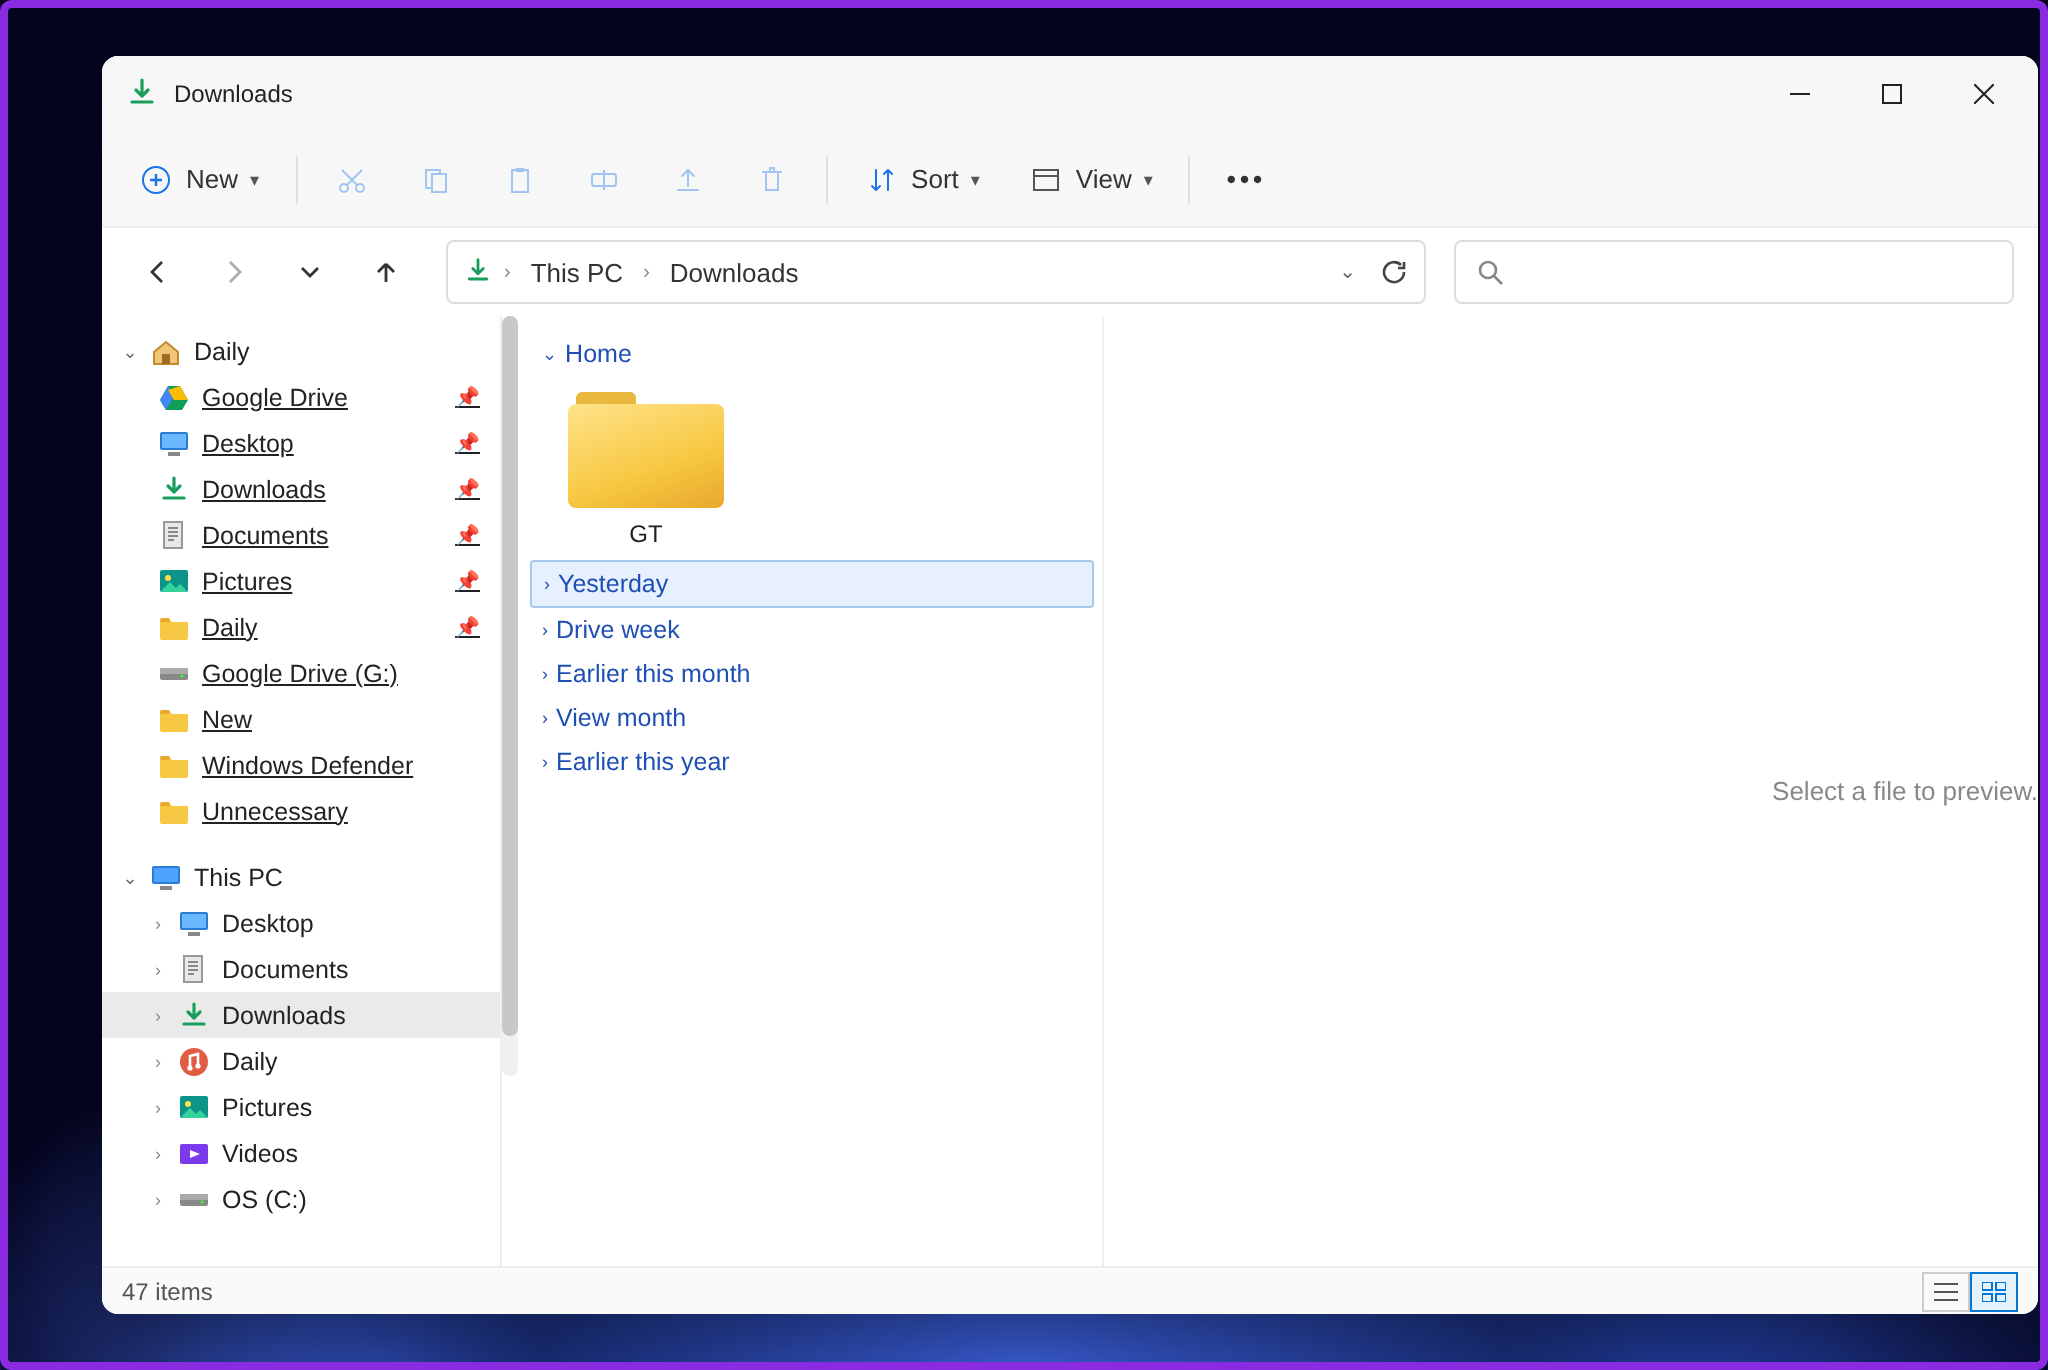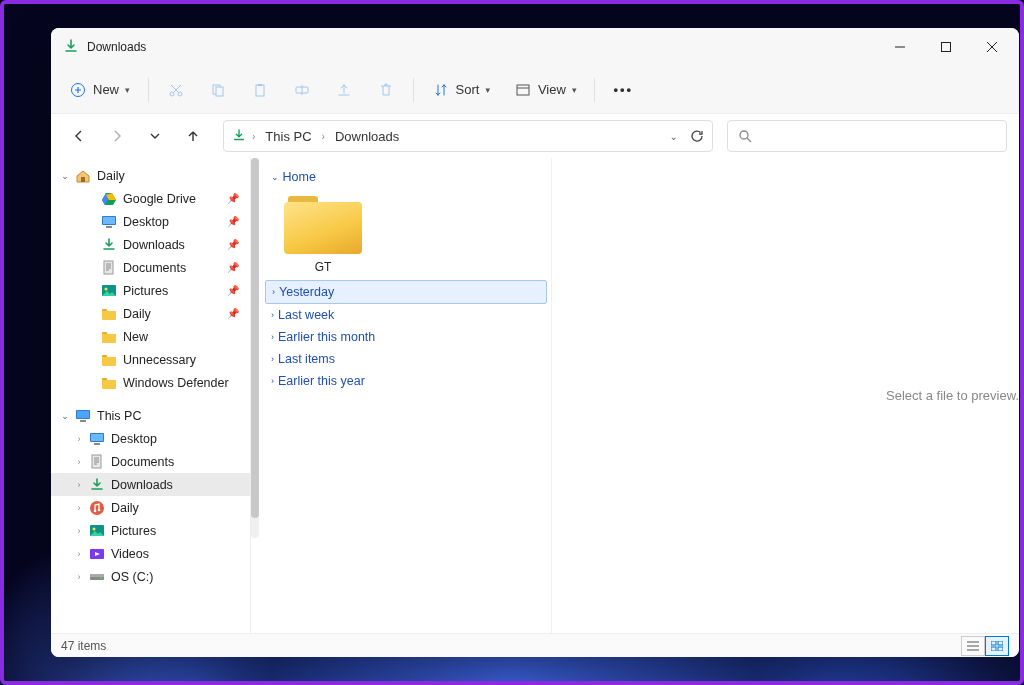--- a/index.html
+++ b/index.html
@@ -34,21 +34,21 @@
 .searchbox { width:280px; height:32px; border:1px solid #ddd; border-radius:4px; display:flex; align-items:center; padding:0 10px; gap:8px; margin-left:8px; }
 .searchbox input { border:none; outline:none; font-size:13px; flex:1; color:#333; background:transparent; }
 .searchbox input::placeholder { color:#888; }
 .body { flex:1; display:flex; min-height:0; }
 .sidebar { width:200px; border-right:1px solid #eee; overflow-y:auto; padding:6px 0; }
 .side-item { height:23px; display:flex; align-items:center; padding:0 6px 0 0; font-size:12.5px; color:#222; position:relative; }
 .side-item .exp { width:20px; text-align:center; font-size:9px; color:#666; }
 .side-item .ic { width:16px; height:16px; margin-right:6px; flex-shrink:0; }
 .side-item .pin { margin-left:auto; color:#aaa; font-size:10px; margin-right:4px; }
 .side-item.selected { background:#eaeaea; }
-.side-item.indent1 { padding-left:30px; }
+.side-item.indent1 { padding-left:8px;text-decoration:underline; }
 .side-item.indent2 { padding-left:18px; }
 .side-group-top { padding-left:4px; }
 .content { flex:1; display:flex; min-height:0; position:relative; }
 .scroll-gutter { position:absolute; left:0; top:0; width:8px; height:380px; background:#f0f0f0; border-radius:4px; }
 .scroll-thumb { position:absolute; left:0; top:0; width:8px; height:360px; background:#c8c8c8; border-radius:4px; }
 .filelist { flex:0 0 300px; padding:8px 4px 8px 14px; overflow-y:auto; }
 .group-hdr { display:flex; align-items:center; font-size:12.5px; color:#1e4fb3; padding:4px 6px; gap:4px; border-radius:2px; }
 .group-hdr.sel { background:#e6f0ff; border:1px solid #a8c8f0; }
 .group-hdr .chev { font-size:9px; color:#1e4fb3; }
 .folder-item { display:flex; flex-direction:column; align-items:center; width:100px; margin:8px 0 6px 8px; }
@@ -317,45 +317,56 @@
                 <rect x="1" y="3" width="5" height="2" rx="1" fill="#e8a82c"></rect>
               </svg>
             </span>
             <span>Daily</span>
             <span class="pin">📌</span>
           </div>
           <div class="side-item indent1">
             <span class="exp"></span>
             <span class="ic">
               <svg width="16" height="16" viewBox="0 0 16 16">
+                <rect x="1" y="5" width="14" height="6" rx="1" fill="#888"></rect>
+                <rect x="1" y="5" width="14" height="3" fill="#aaa"></rect>
+                <circle cx="12" cy="9" r=".8" fill="#3f3"></circle>
+              </svg>
+            </span>
+            <span>Google Drive (G:)</span>
+          </div>
+          <div class="side-item indent1">
+            <span class="exp"></span>
+            <span class="ic">
+              <svg width="16" height="16" viewBox="0 0 16 16">
                 <path d="M1 4h5l1 1h8v8a1 1 0 01-1 1H2a1 1 0 01-1-1z" fill="#f7c843"></path>
                 <rect x="1" y="3" width="5" height="2" rx="1" fill="#e8a82c"></rect>
               </svg>
             </span>
             <span>New</span>
           </div>
           <div class="side-item indent1">
             <span class="exp"></span>
             <span class="ic">
               <svg width="16" height="16" viewBox="0 0 16 16">
                 <path d="M1 4h5l1 1h8v8a1 1 0 01-1 1H2a1 1 0 01-1-1z" fill="#f7c843"></path>
                 <rect x="1" y="3" width="5" height="2" rx="1" fill="#e8a82c"></rect>
               </svg>
             </span>
-            <span>Unnecessary</span>
+            <span>Windows Defender</span>
           </div>
           <div class="side-item indent1">
             <span class="exp"></span>
             <span class="ic">
               <svg width="16" height="16" viewBox="0 0 16 16">
                 <path d="M1 4h5l1 1h8v8a1 1 0 01-1 1H2a1 1 0 01-1-1z" fill="#f7c843"></path>
                 <rect x="1" y="3" width="5" height="2" rx="1" fill="#e8a82c"></rect>
               </svg>
             </span>
-            <span>Windows Defender</span>
+            <span>Unnecessary</span>
           </div>
         </div>
 
       <div style="height:10px;"></div>
 
       <div class="side-item side-group-top">
         <span class="exp">⌄</span>
         <span class="ic">
             <svg width="16" height="16" viewBox="0 0 16 16">
               <rect x="1" y="2" width="14" height="9" rx="1" fill="#2b7cd3"></rect>
@@ -458,29 +469,29 @@
               <div class="folder-front"></div>
             </div>
             <div class="folder-label">GT</div>
           </div>
           <div class="group-hdr sel">
             <span class="chev">›</span>
             <span>Yesterday</span>
           </div>
           <div class="group-hdr">
             <span class="chev">›</span>
-            <span>Last week</span>
+            <span>Drive week</span>
           </div>
           <div class="group-hdr">
             <span class="chev">›</span>
             <span>Earlier this month</span>
           </div>
           <div class="group-hdr">
             <span class="chev">›</span>
-            <span>Last items</span>
+            <span>View month</span>
           </div>
           <div class="group-hdr">
             <span class="chev">›</span>
             <span>Earlier this year</span>
           </div>
         </div>
       <div class="preview">
         <span>Select a file to preview.</span>
       </div>
     </div>

